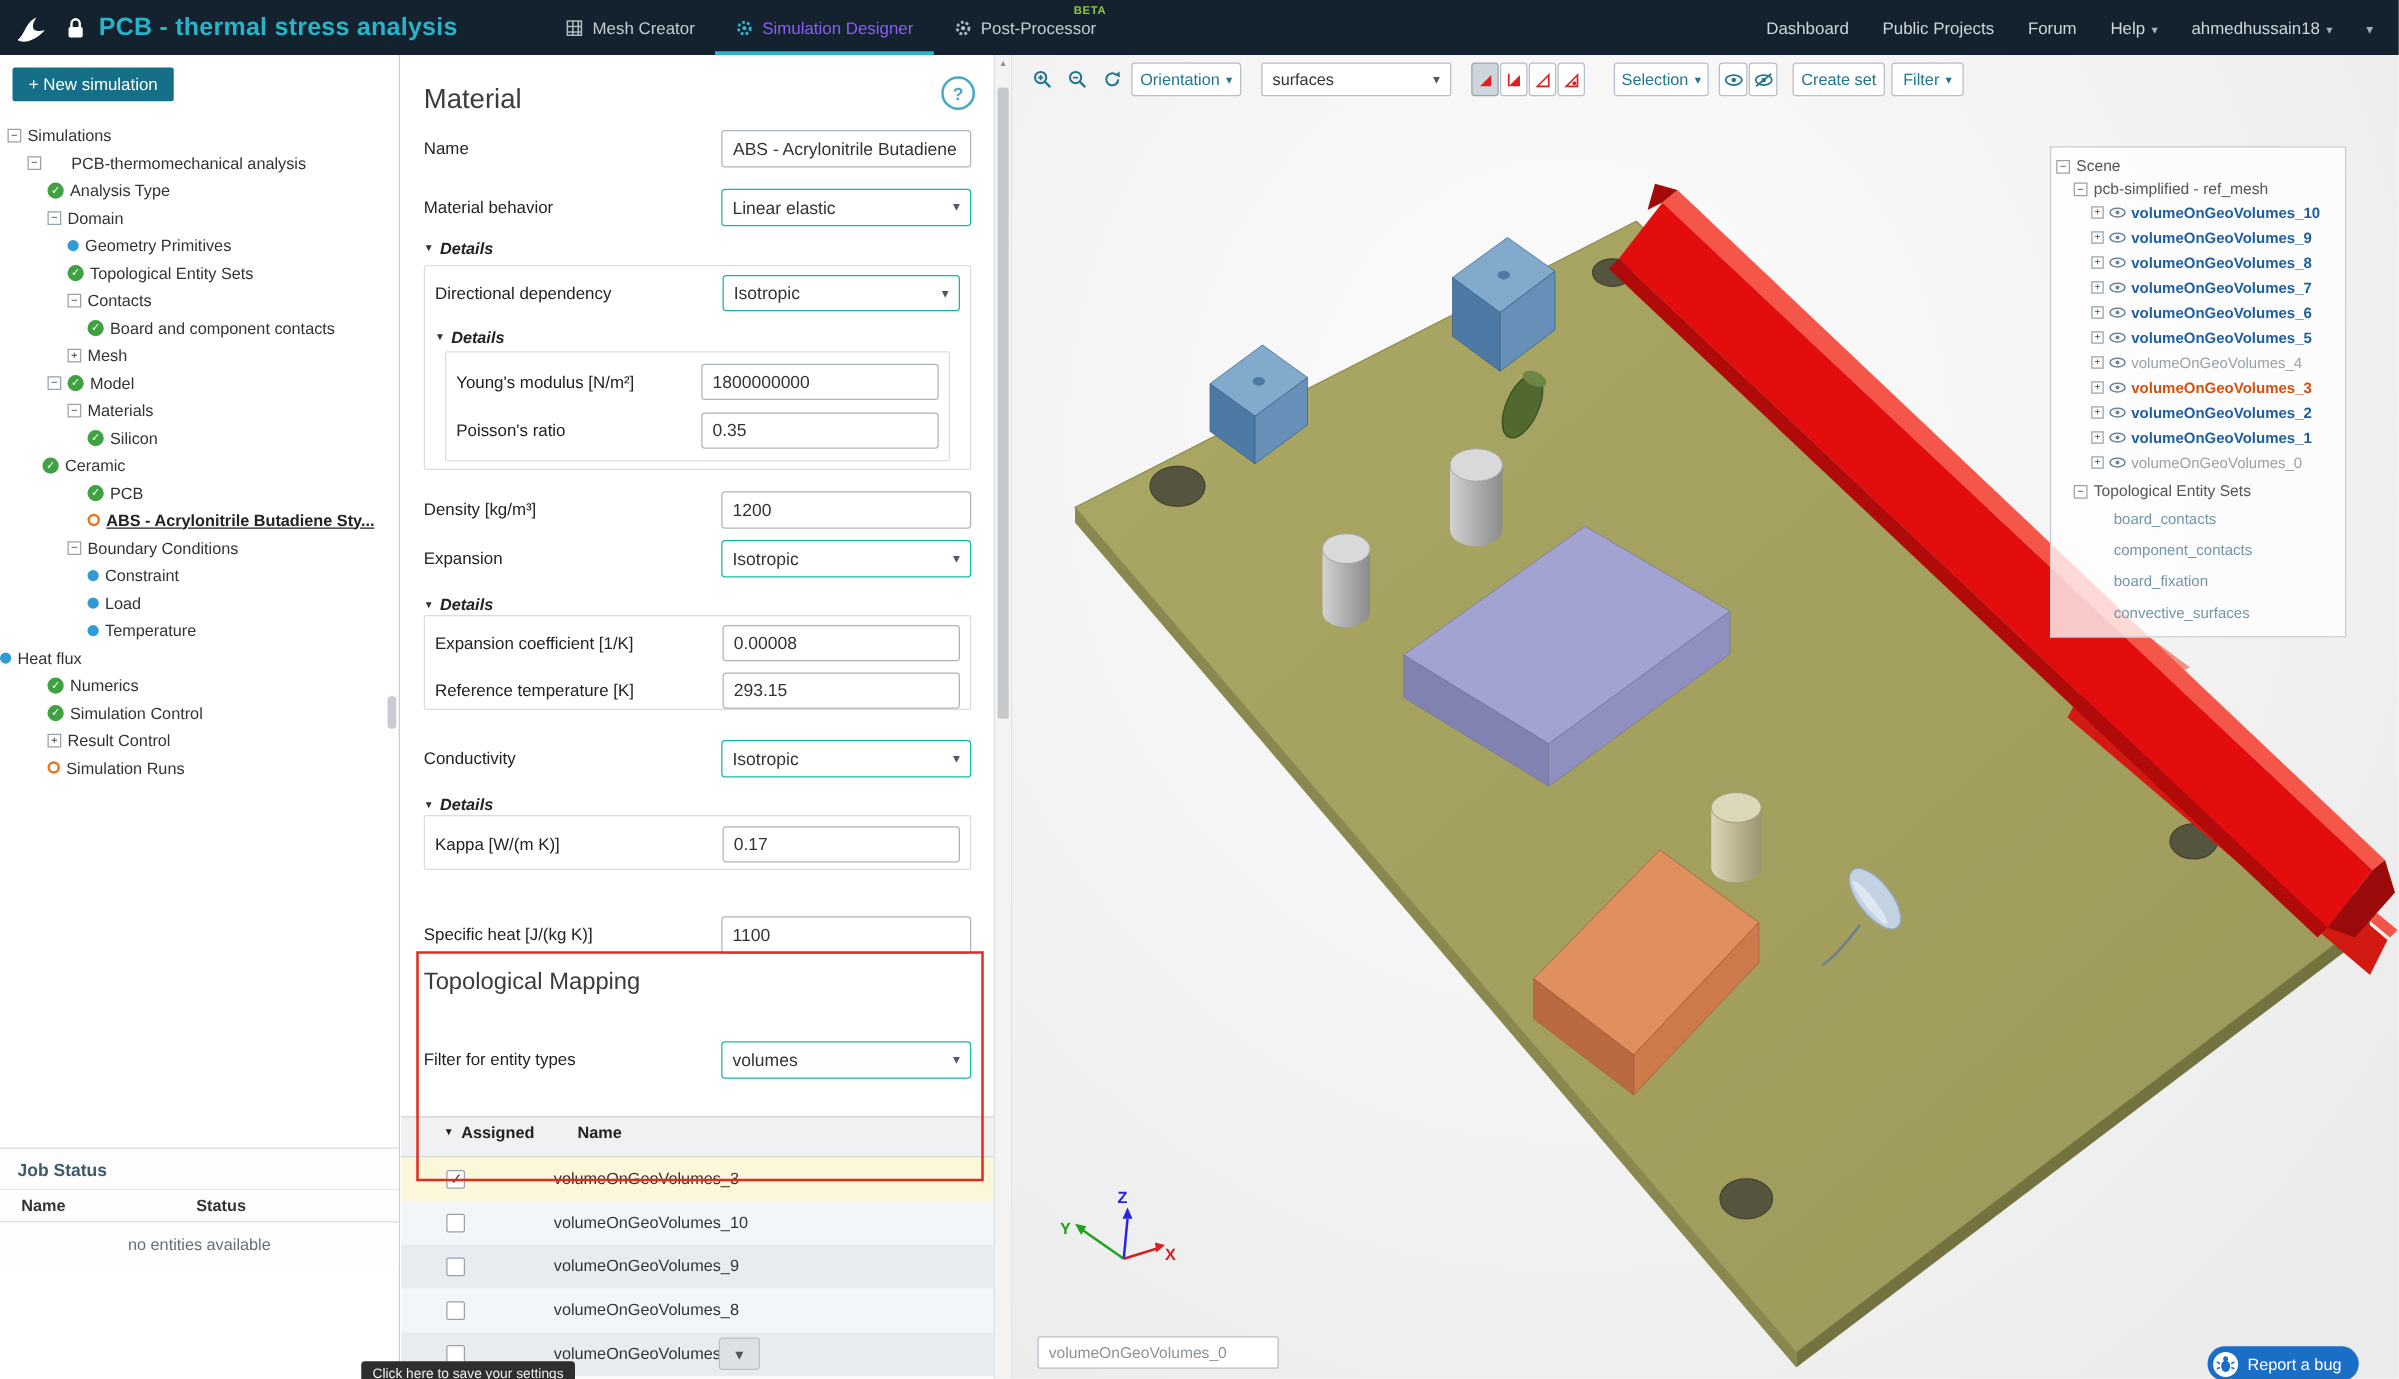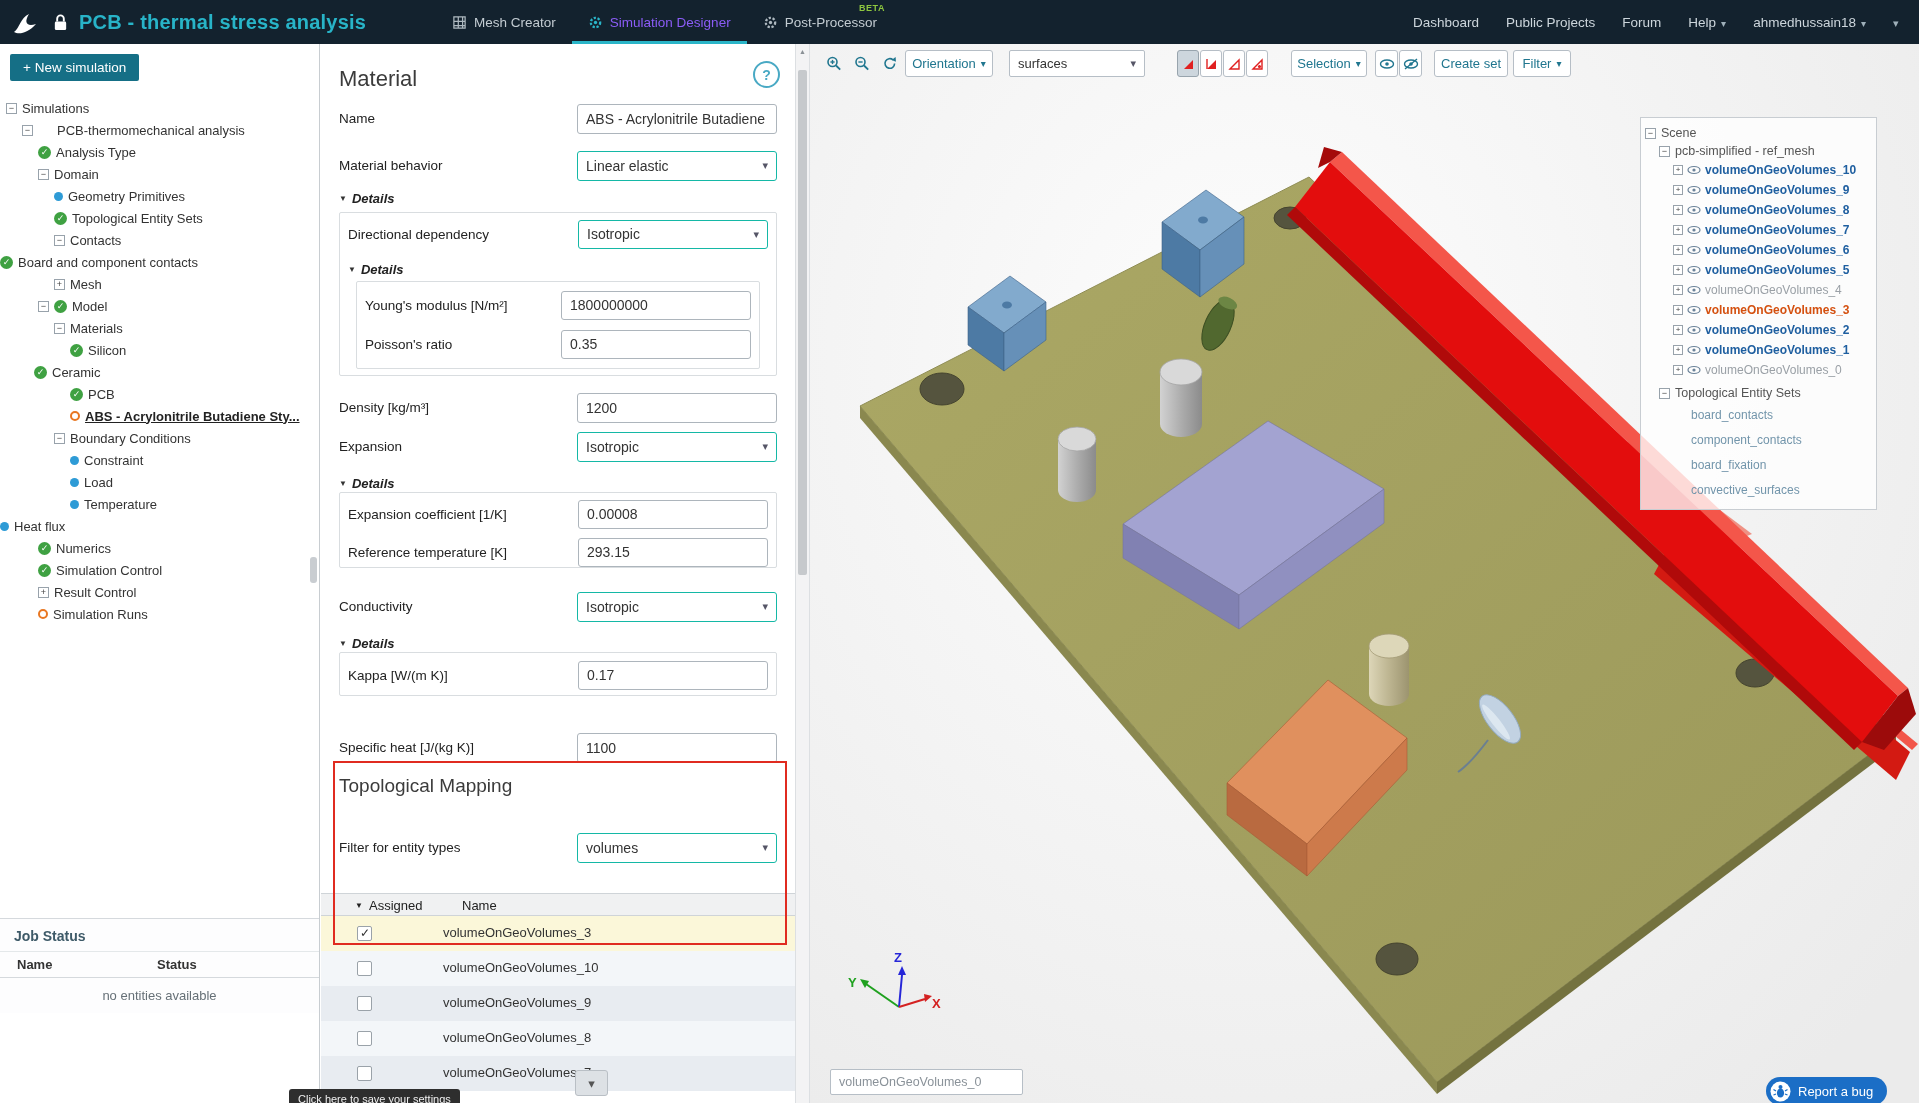--- a/index.html
+++ b/index.html
@@ -70,22 +70,22 @@
     font-size:13px;font-weight:bold;font-style:italic;color:#222;}
   .dhdr::before{content:'▼';font-style:normal;font-size:8px;color:#333;}
   .dbox{position:absolute;border:1px solid #d9dde0;border-radius:2px;background:#fff;}
   .inrow{position:absolute;left:8px;right:8px;height:30px;display:flex;align-items:center;
     justify-content:space-between;}
   .inrow .tinput,.inrow .tselect{width:190px;height:29px;}
   .tm-title{position:absolute;left:18px;top:731px;font-size:19px;color:#3b3b3b;}
   .red-box{position:absolute;left:12px;top:717px;width:454px;height:184px;border:2px solid #e02b20;
     z-index:6;pointer-events:none;}
   .map-table{position:absolute;left:0;top:849px;width:474px;}
-  .map-head{position:relative;height:23px;background:#f0f1f2;border-top:1px solid #cfd4d8;
-    border-bottom:1px solid #cfd4d8;font-size:13px;font-weight:normal;color:#222;}
+  .map-head{position:relative;height:33px;background:#f0f1f2;border-top:1px solid #cfd4d8;
+    border-bottom:1px solid #cfd4d8;font-size:13px;font-weight:bold;color:#222;}
   .sort-tri{position:absolute;left:34px;top:7px;font-size:8px;}
   .sort-tri::before{content:'▼';}
   .col-assigned{position:absolute;left:48px;top:4px;}
   .col-name{position:absolute;left:141px;top:4px;}
   .map-row{position:relative;height:35px;}
   .map-row.hl{background:#fbf7d9;}
   .map-row.lt{background:#f3f6f9;}
   .map-row.dk{background:#e8ecf1;}
   .cb{position:absolute;left:36px;top:10px;width:15px;height:15px;border:1px solid #9aa2a9;
     border-radius:2px;background:#fff;cursor:pointer;}
@@ -105,21 +105,21 @@
   
   .viewport{position:absolute;left:810px;top:44px;width:1109px;height:1059px;
     background:radial-gradient(ellipse at 40% 30%, #fdfdfd 0%, #ebebeb 90%);}
   .scene3d{position:absolute;left:0;top:0;}
   .vbtn{position:absolute;top:6px;height:27px;border:1px solid #b6bec6;background:#fff;border-radius:3px;
     color:#20768f;font-size:13px;display:flex;align-items:center;justify-content:center;gap:5px;
     padding:0 9px;cursor:pointer;z-index:20;white-space:nowrap;}
   .vbtn.icon-only{padding:0 4px;border:none;background:transparent;}
   .vbtn.pressed{background:#cdd6dd;border-color:#98a4ad;}
   .vbtn.dd::after{content:'▾';font-size:10px;color:#20768f;}
-  .combo{position:absolute;top:6px;left:199px;width:136px;height:27px;border:1px solid #b6bec6;
+  .combo{position:absolute;top:6px;left:199px;width:152px;height:27px;border:1px solid #b6bec6;
     background:#fff;border-radius:2px;display:flex;align-items:center;justify-content:space-between;
     padding:0 8px;font-size:13px;color:#333;z-index:20;cursor:pointer;}
   .combo::after{content:'▾';color:#556;font-size:11px;}
 
   
   .scenetree{position:absolute;left:830px;top:73px;width:237px;height:393px;
     background:rgba(255,255,255,0.78);border:1px solid #c8cdd2;z-index:15;padding:6px 4px;font-size:12.5px;}
   .sc-hd{display:flex;align-items:center;gap:5px;height:18px;color:#555;}
   .sc-hd.ind{padding-left:14px;}
   .sc-row{display:flex;align-items:center;gap:4px;}
@@ -223,21 +223,21 @@
         <span class="tlabel">Geometry Primitives</span>
       </div>
       <div class="tree-row" style="padding-left: 54px;">
         <span class="ck"></span>
         <span class="tlabel">Topological Entity Sets</span>
       </div>
       <div class="tree-row" style="padding-left: 54px;">
         <span class="ibox minus"></span>
         <span class="tlabel">Contacts</span>
       </div>
-      <div class="tree-row" style="">
+      <div class="tree-row" style="padding-left: 70px;">
         <span class="ck"></span>
         <span class="tlabel">Board and component contacts</span>
       </div>
       <div class="tree-row" style="padding-left: 54px;">
         <span class="ibox plus"></span>
         <span class="tlabel">Mesh</span>
       </div>
       <div class="tree-row" style="padding-left: 38px;">
         <span class="ibox minus"></span>
         <span class="ck"></span>

